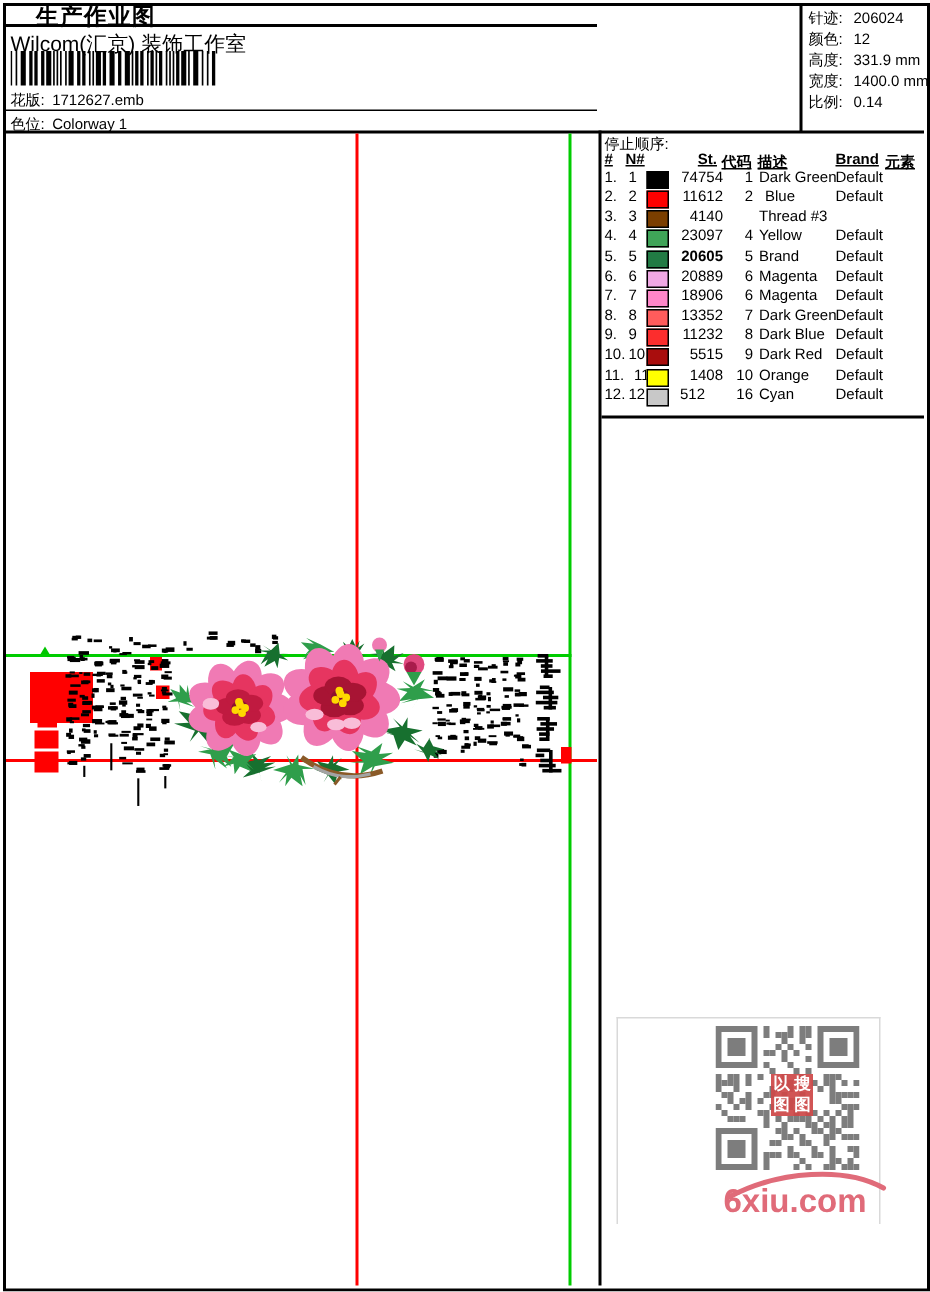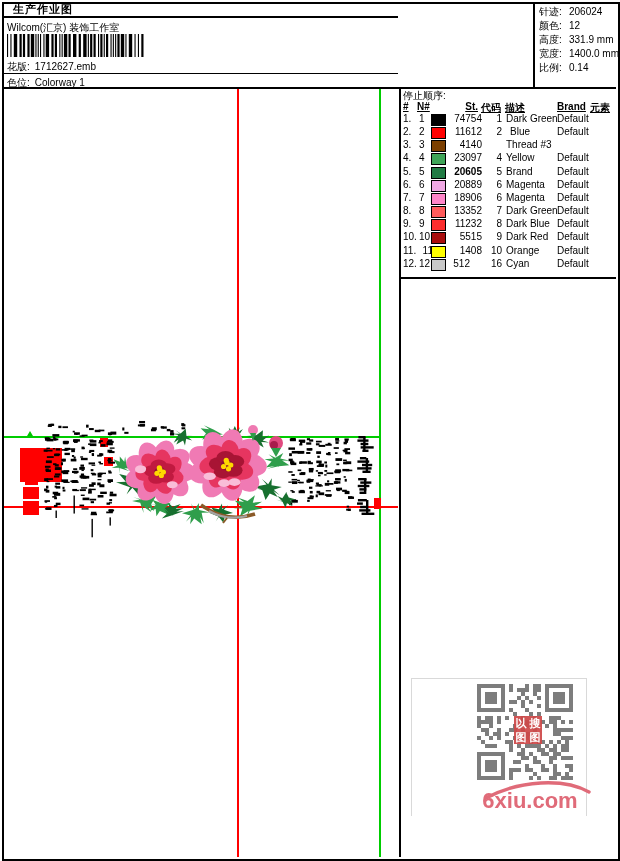--- a/index.html
+++ b/index.html
@@ -1,22 +1,22 @@
 <!DOCTYPE html>
 <html><head>
 <meta charset="utf-8">
 <style>
   html,body{margin:0;padding:0}
   body{width:620px;height:861px;position:relative;background:#fff;color:#000;
        font-family:"Liberation Sans","DejaVu Sans",sans-serif;overflow:hidden}
   .abs{position:absolute}
   #page-border{left:2px;top:2px;width:614px;height:855px;border:2px solid #000}
-  #title{left:13px;top:2px;font-size:11px;font-weight:bold;letter-spacing:1px;white-space:nowrap}
+  #title{left:24px;top:2px;font-size:15px;font-weight:bold;letter-spacing:1px;white-space:nowrap}
   #title-underline{left:2px;top:16px;width:396px;height:2px;background:#000}
-  #studio{left:7px;top:21px;font-size:10px;white-space:nowrap}
+  #studio{left:7px;top:21px;font-size:14px;white-space:nowrap}
   #barcode{left:7px;top:34px}
   #pattern-row{left:7px;top:60px;font-size:10px;white-space:nowrap}
   #mini-divider{left:2px;top:73px;width:396px;height:1px;background:#000}
   #colorway-row{left:7px;top:76px;font-size:10px;white-space:nowrap}
   .lv-value{margin-left:5px}
   #main-divider{left:2px;top:87px;width:614px;height:2px;background:#000}
   #info-vline{left:533px;top:3px;width:2px;height:85px;background:#000}
   .info-row{position:absolute;left:539px;font-size:10px;white-space:nowrap}
   .info-label{display:inline-block;width:30px}
   #stop-vline{left:399px;top:87px;width:2px;height:770px;background:#000}

